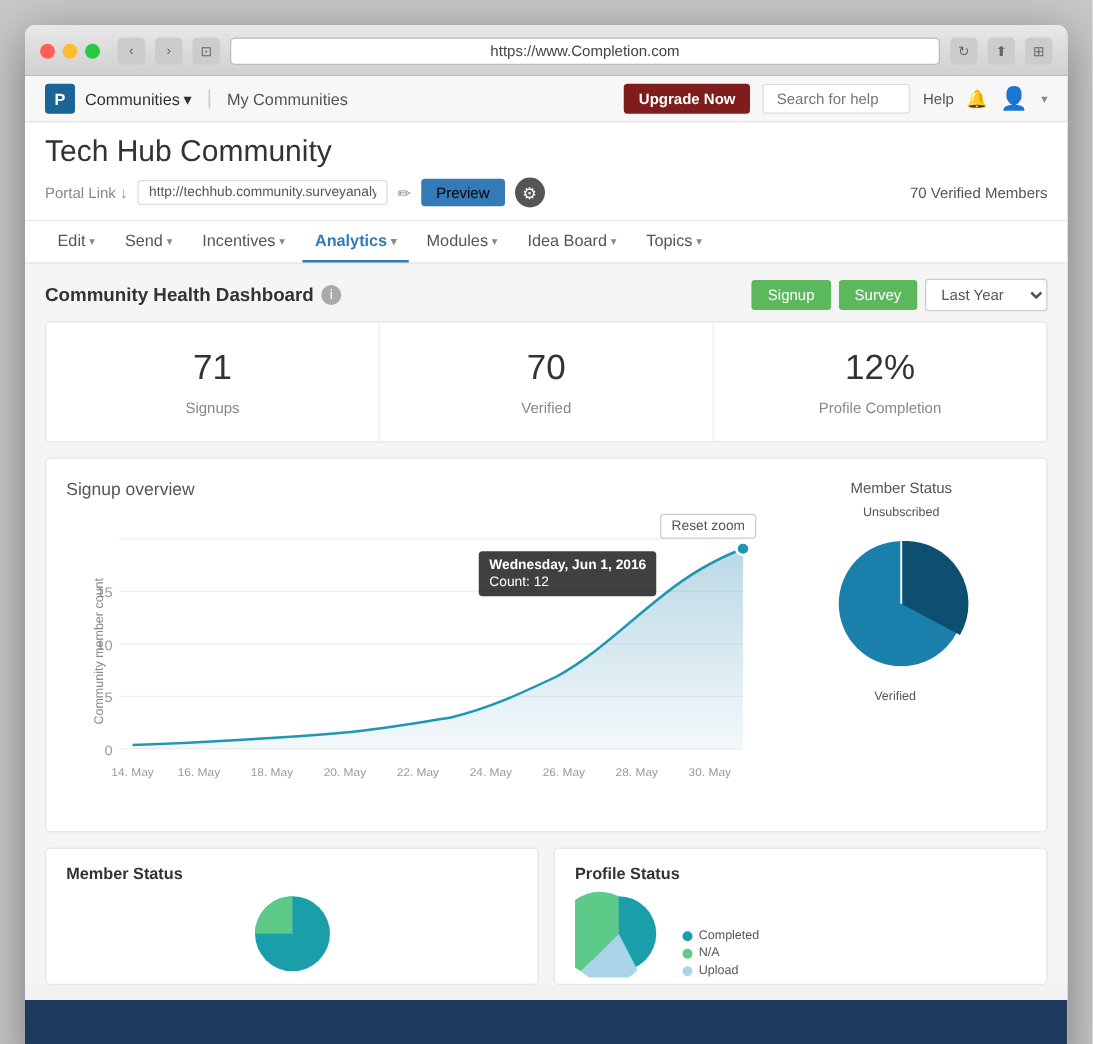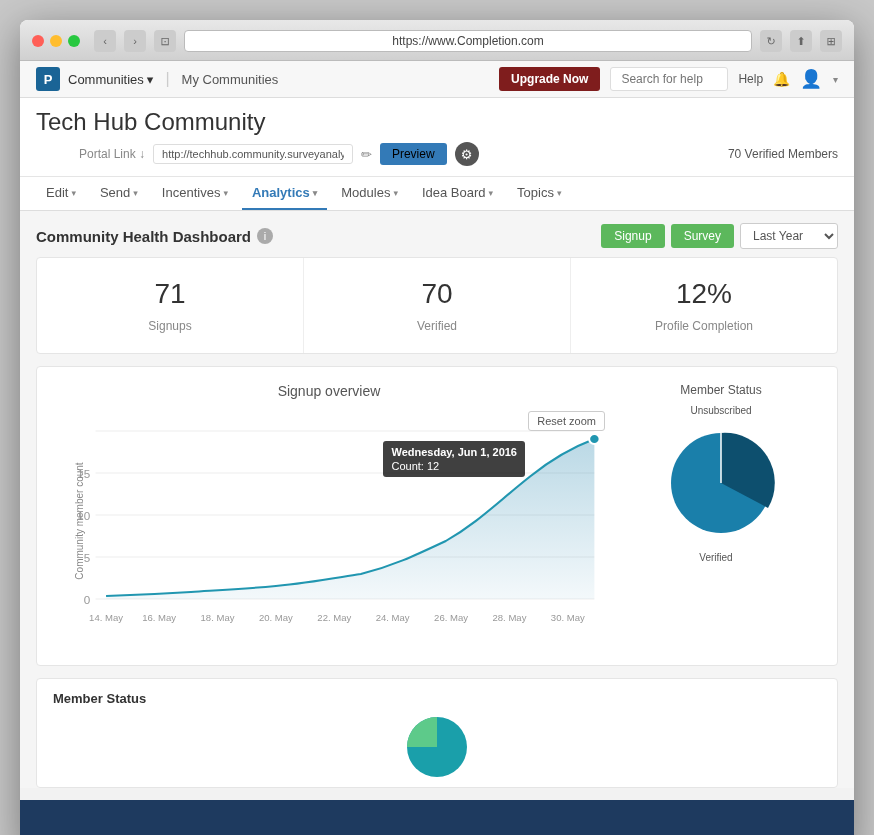--- a/index.html
+++ b/index.html
@@ -156,21 +156,20 @@
 
     .portal-row {
       display: flex;
       align-items: center;
       gap: 8px;
     }
 
     .portal-link-label {
       font-size: 12px;
       color: #888;
-      margin-left: 43px;
     }
 
     .portal-url-input {
       border: 1px solid #ddd;
       border-radius: 3px;
       padding: 3px 8px;
       font-size: 11px;
       color: #555;
       width: 200px;
       background: white;
@@ -347,21 +346,20 @@
       display: flex;
       gap: 16px;
       min-height: 300px;
     }
 
     .chart-left {
       flex: 1;
     }
 
     .chart-title {
-      text-align: center;
       font-size: 14px;
       color: #555;
       margin-bottom: 12px;
     }
 
     .chart-container {
       position: relative;
       width: 100%;
       height: 220px;
     }
@@ -699,20 +697,44 @@
         <div class="bottom-card">
           <div class="bottom-card-title">Member Status</div>
           <div style="display:flex;justify-content:center;align-items:center;height:70px;">
             <svg width="70" height="70" viewBox="0 0 70 70">
               <circle cx="35" cy="35" r="30" fill="#1a9faa"></circle>
               <path d="M35,35 L35,5 A30,30 0 0,0 5,35 Z" fill="#5dca8a"></path>
             </svg>
           </div>
         </div>
 
+        <div class="bottom-card">
+          <div class="bottom-card-title">Profile Status</div>
+          <div class="bottom-profile-chart">
+            <svg width="70" height="70" viewBox="0 0 70 70">
+              <circle cx="35" cy="35" r="30" fill="#1a9faa"></circle>
+              <path d="M35,35 L35,5 A30,30 0 0,0 5,65 Z" fill="#5dca8a"></path>
+              <path d="M35,35 L5,65 A30,30 0 0,0 50,64 Z" fill="#aad4e8"></path>
+            </svg>
+            <div class="legend-items">
+              <div class="legend-item">
+                <div class="legend-dot" style="background:#1a9faa"></div>
+                <span>Completed</span>
+              </div>
+              <div class="legend-item">
+                <div class="legend-dot" style="background:#5dca8a"></div>
+                <span>N/A</span>
+              </div>
+              <div class="legend-item">
+                <div class="legend-dot" style="background:#aad4e8"></div>
+                <span>Upload</span>
+              </div>
+            </div>
+          </div>
+        </div>
       </div>
 
     </div>
 
     <div class="dark-footer"></div>
 
   </div>
 </div>
 
 </body></html>

